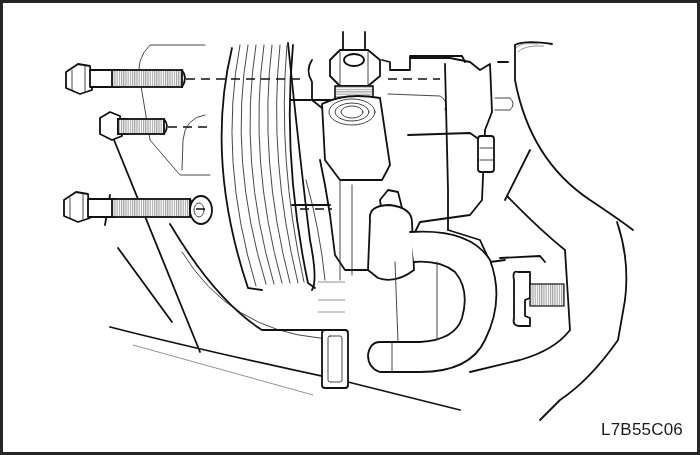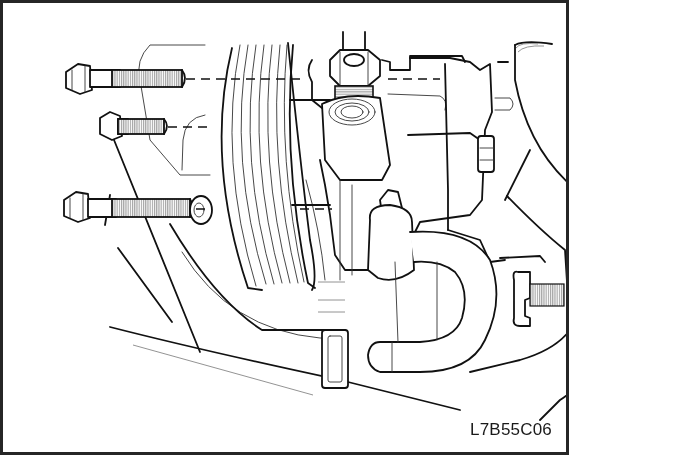--- a/index.html
+++ b/index.html
@@ -1,17 +1,17 @@
 <!DOCTYPE html>
 <html><head>
 <meta charset="utf-8">
 <style>
   html, body { margin:0; padding:0; background:#ffffff; }
   .frame {
-    position:relative; width:569px; height:455px; box-sizing:border-box;
+    position:relative; width:700px; height:455px; box-sizing:border-box;
     background:#ffffff; border:3px solid #262626; overflow:hidden;
   }
   .frame svg { position:absolute; left:0; top:0; }
   .ref-code {
     position:absolute; right:14px; bottom:12px;
     font-family:"Liberation Sans", sans-serif; font-size:17px; color:#1a1a1a;
     letter-spacing:0.2px;
   }
   .k { fill:none; stroke:#111; stroke-width:1.8; stroke-linejoin:round; stroke-linecap:round; }
   .t { fill:none; stroke:#333; stroke-width:0.9; stroke-linecap:round; }

